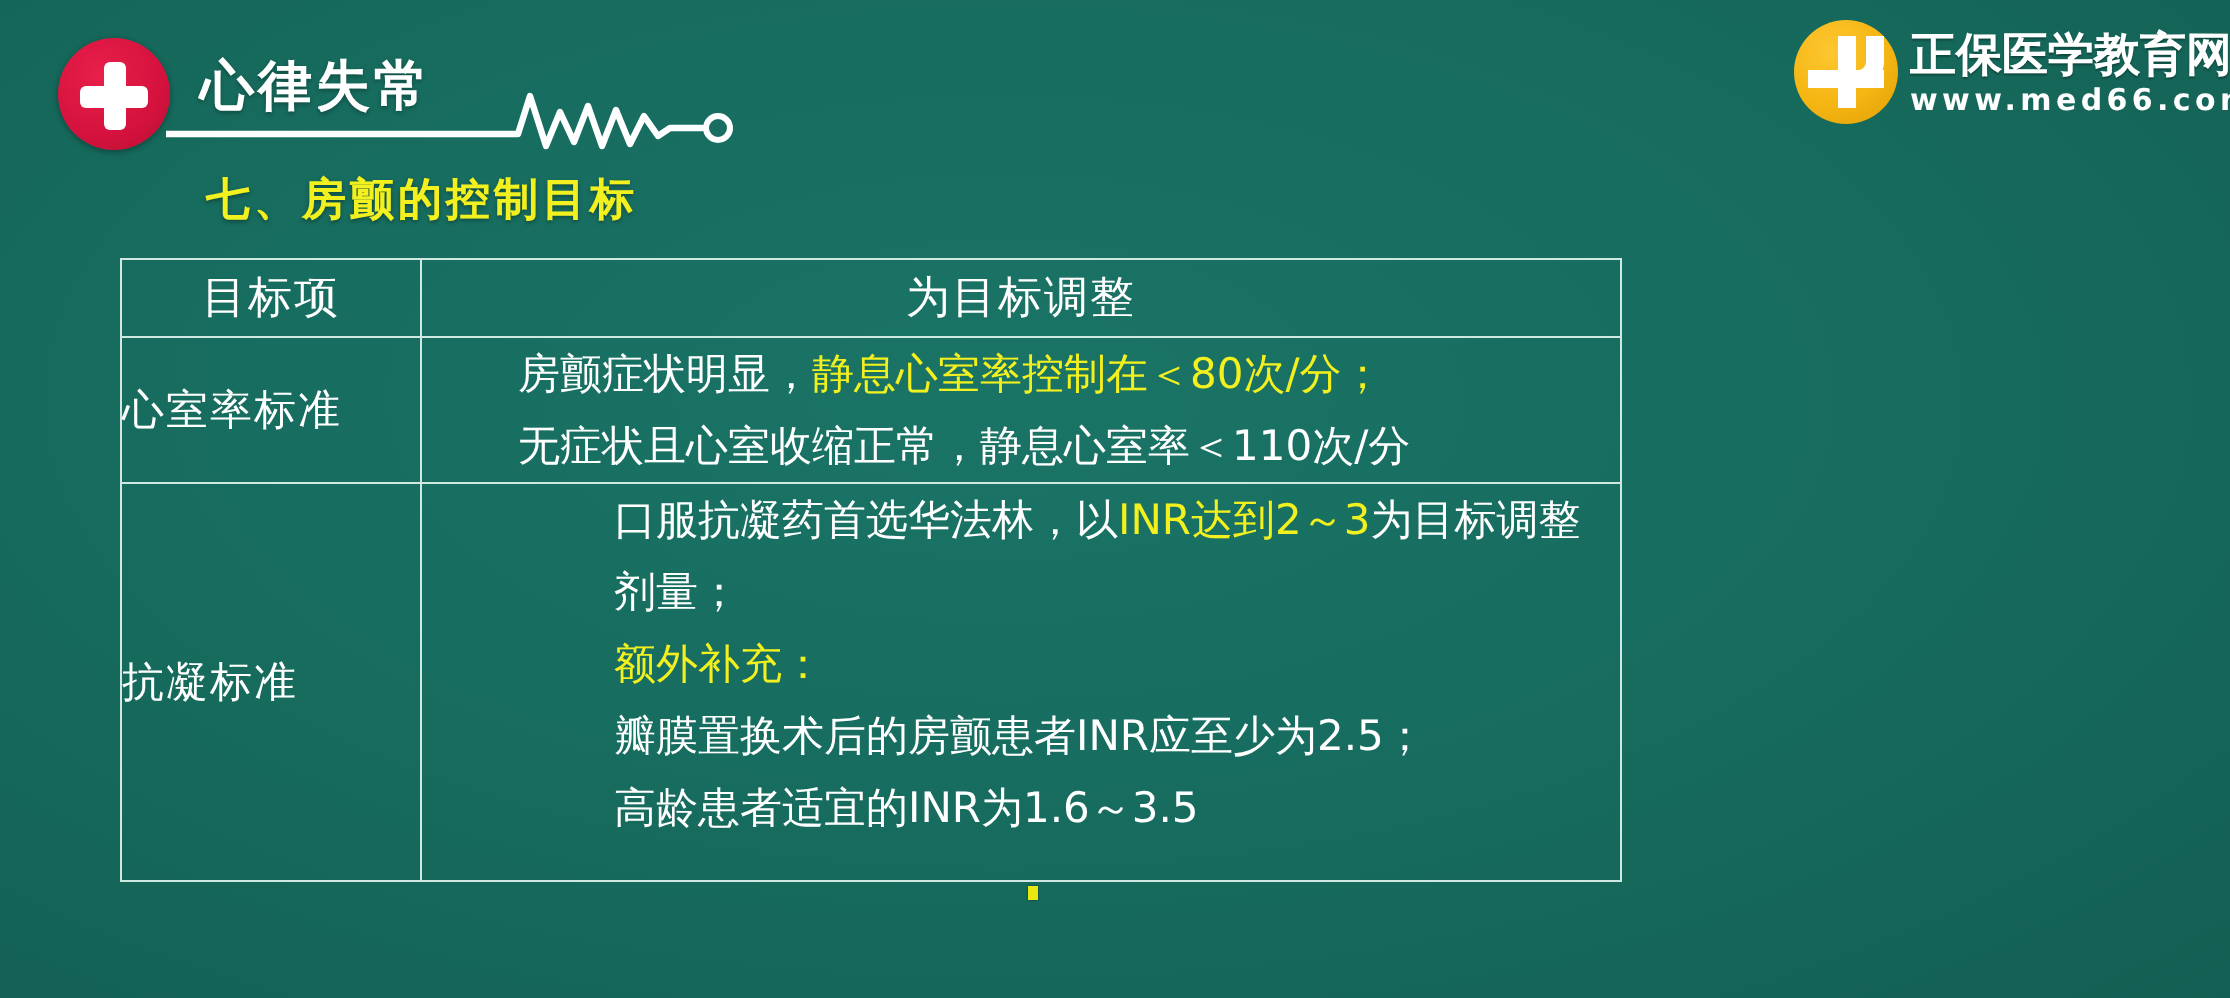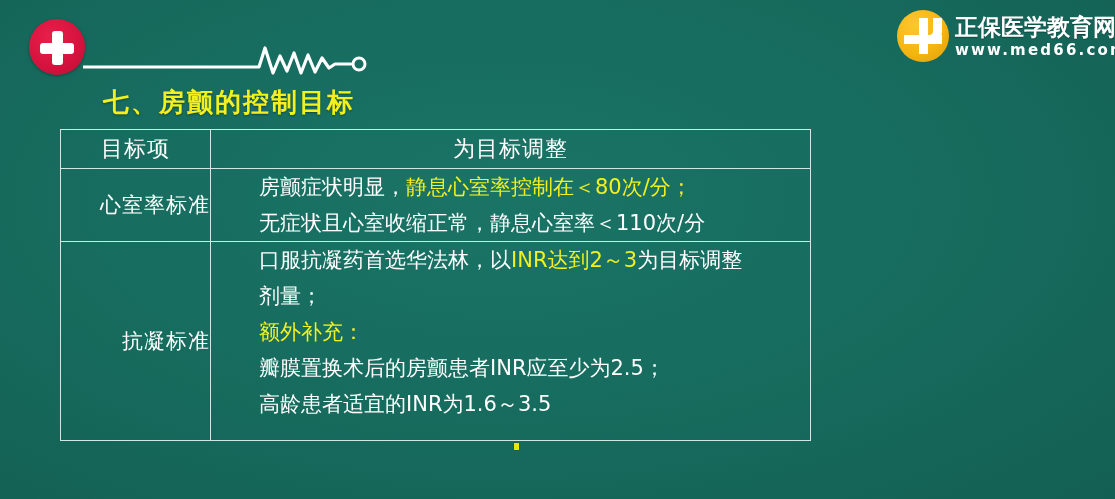--- a/index.html
+++ b/index.html
@@ -64,21 +64,21 @@
 
   .ecg-wrap {
     position: absolute;
     left: 83px; top: 40px;
     width: 290px; height: 40px;
   }
 
   .section-title {
     position: absolute;
     left: 103px; top: 85px;
-    font-size: 26px;
+    font-size: 22px;
     font-weight: bold;
     color: #f2f01e;
     letter-spacing: 2px;
     white-space: nowrap;
     text-shadow: 0 1px 2px rgba(0,0,0,0.35);
   }
 
   
   .logo {
     position: absolute;
@@ -152,35 +152,35 @@
   }
   .col-key { width: 150px; }
   .hdr-cell {
     height: 38px;
     text-align: center;
     font-size: 22px;
     letter-spacing: 1px;
     margin-top: 28px;
   }
   .key-cell {
-    text-align: right;
+    text-align: left;
     font-size: 21px;
     letter-spacing: 1px;
   }
   .val-cell {
     padding: 6px 0 6px 13px;
     font-size: 21px;
     line-height: 36px;
   }
   .val-cell .line { white-space: nowrap; margin-left: 48px; }
   .hl { color: #f2f01e; }
   .w  { color: #ffffff; }
 
   .row-rate .val-cell { height: 72px; }
-  .row-anti .val-cell { height: 198px; vertical-align: top; }
+  .row-anti .val-cell { height: 198px; vertical-align: top; padding-left: 48px; }
 
   
   .cursor-dot {
     position: absolute;
     left: 514px; top: 443px;
     width: 5px; height: 7px;
     background: #e9e712;
     box-shadow: 0 0 1px rgba(0,0,0,0.5);
   }
 </style>
@@ -189,20 +189,21 @@
 
 <div class="slide">
 
   <div class="header-band">
 
     <div class="cross-badge">
       <span class="bar-h"></span>
       <span class="bar-v"></span>
     </div>
 
+    <div class="brand-title">心律失常</div>
 
     <div class="ecg-wrap">
       <svg width="290" height="40" viewBox="0 0 290 40" xmlns="http://www.w3.org/2000/svg">
         <polyline points="0,27 168,27 176,27 182,8 190,33 197,16 204,31 211,13 218,33 225,15 232,32 239,18 246,28 252,24 268,24" fill="none" stroke="#ffffff" stroke-width="3.2" stroke-linejoin="round" stroke-linecap="round"></polyline>
         <circle cx="276" cy="24" r="6" fill="none" stroke="#ffffff" stroke-width="3"></circle>
       </svg>
     </div>
 
     <div class="section-title">七、房颤的控制目标</div>
 

